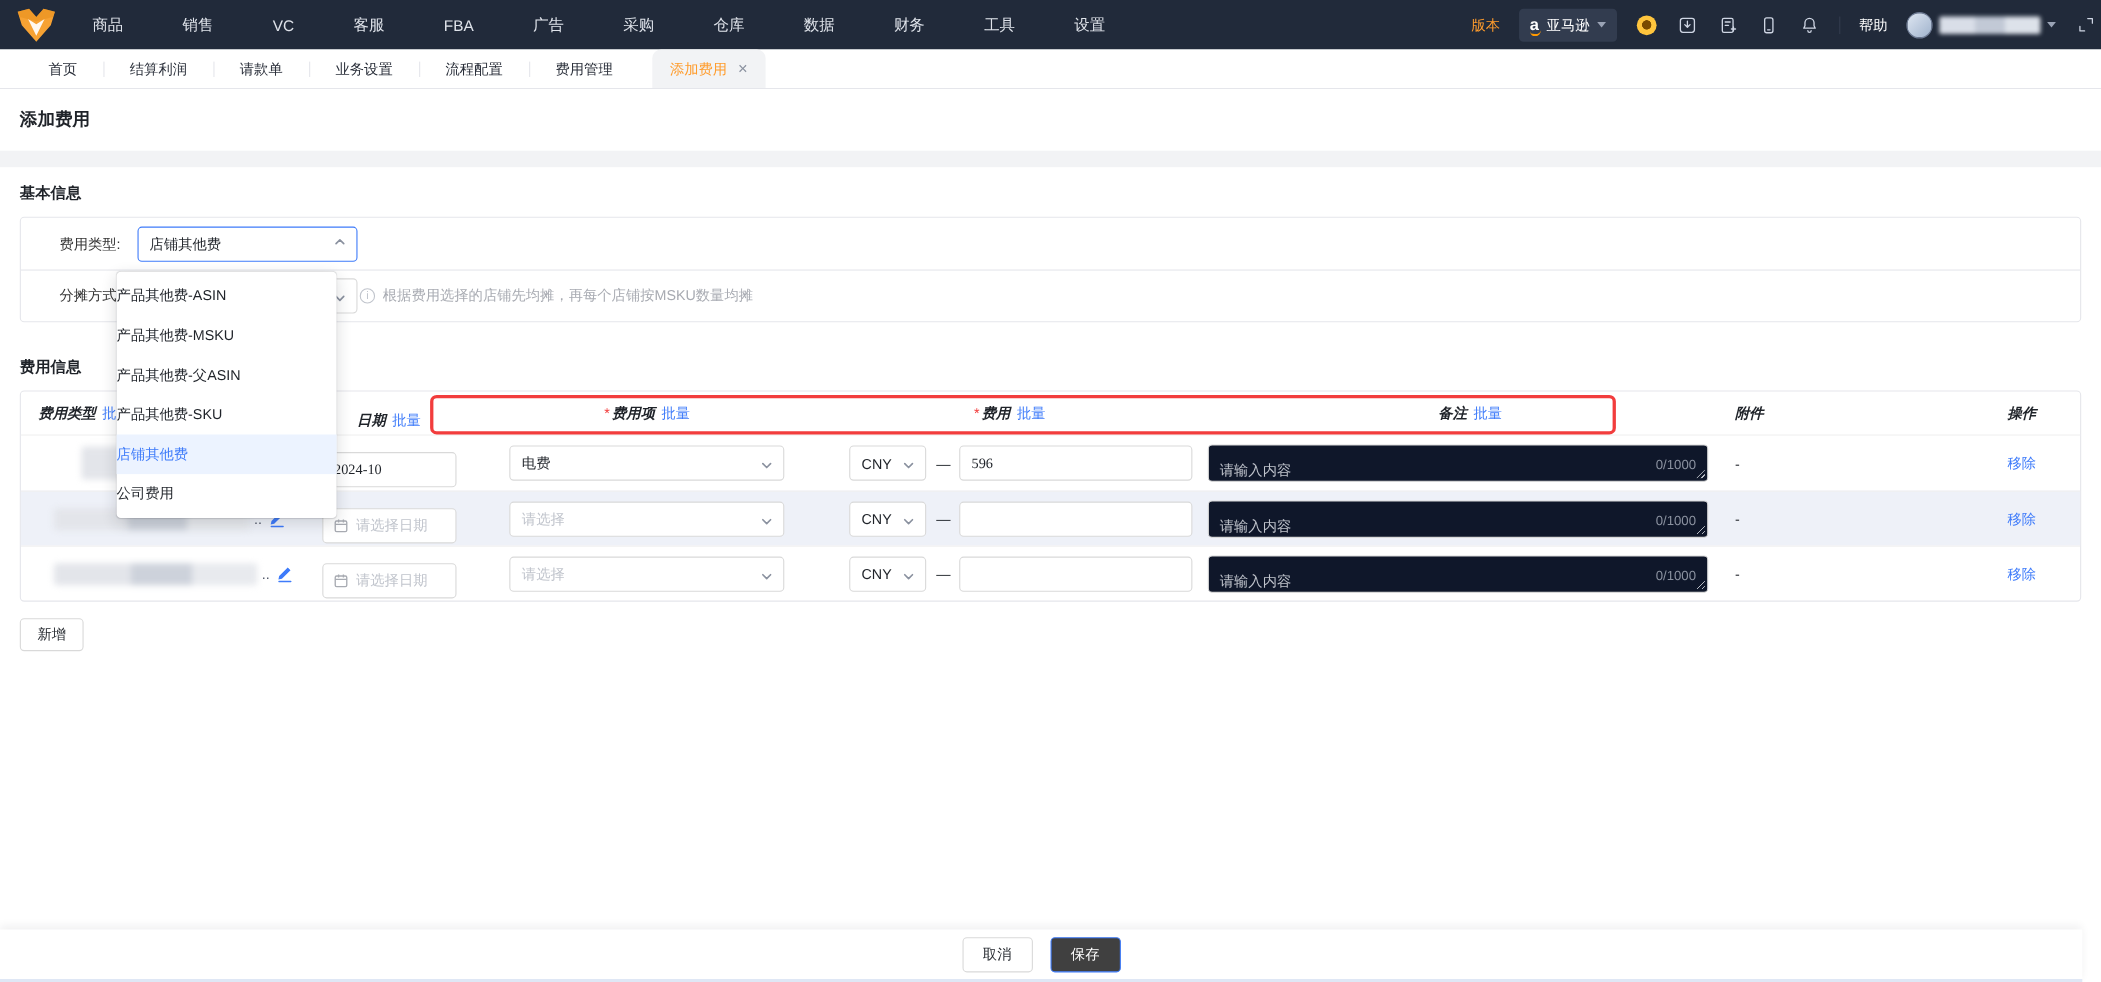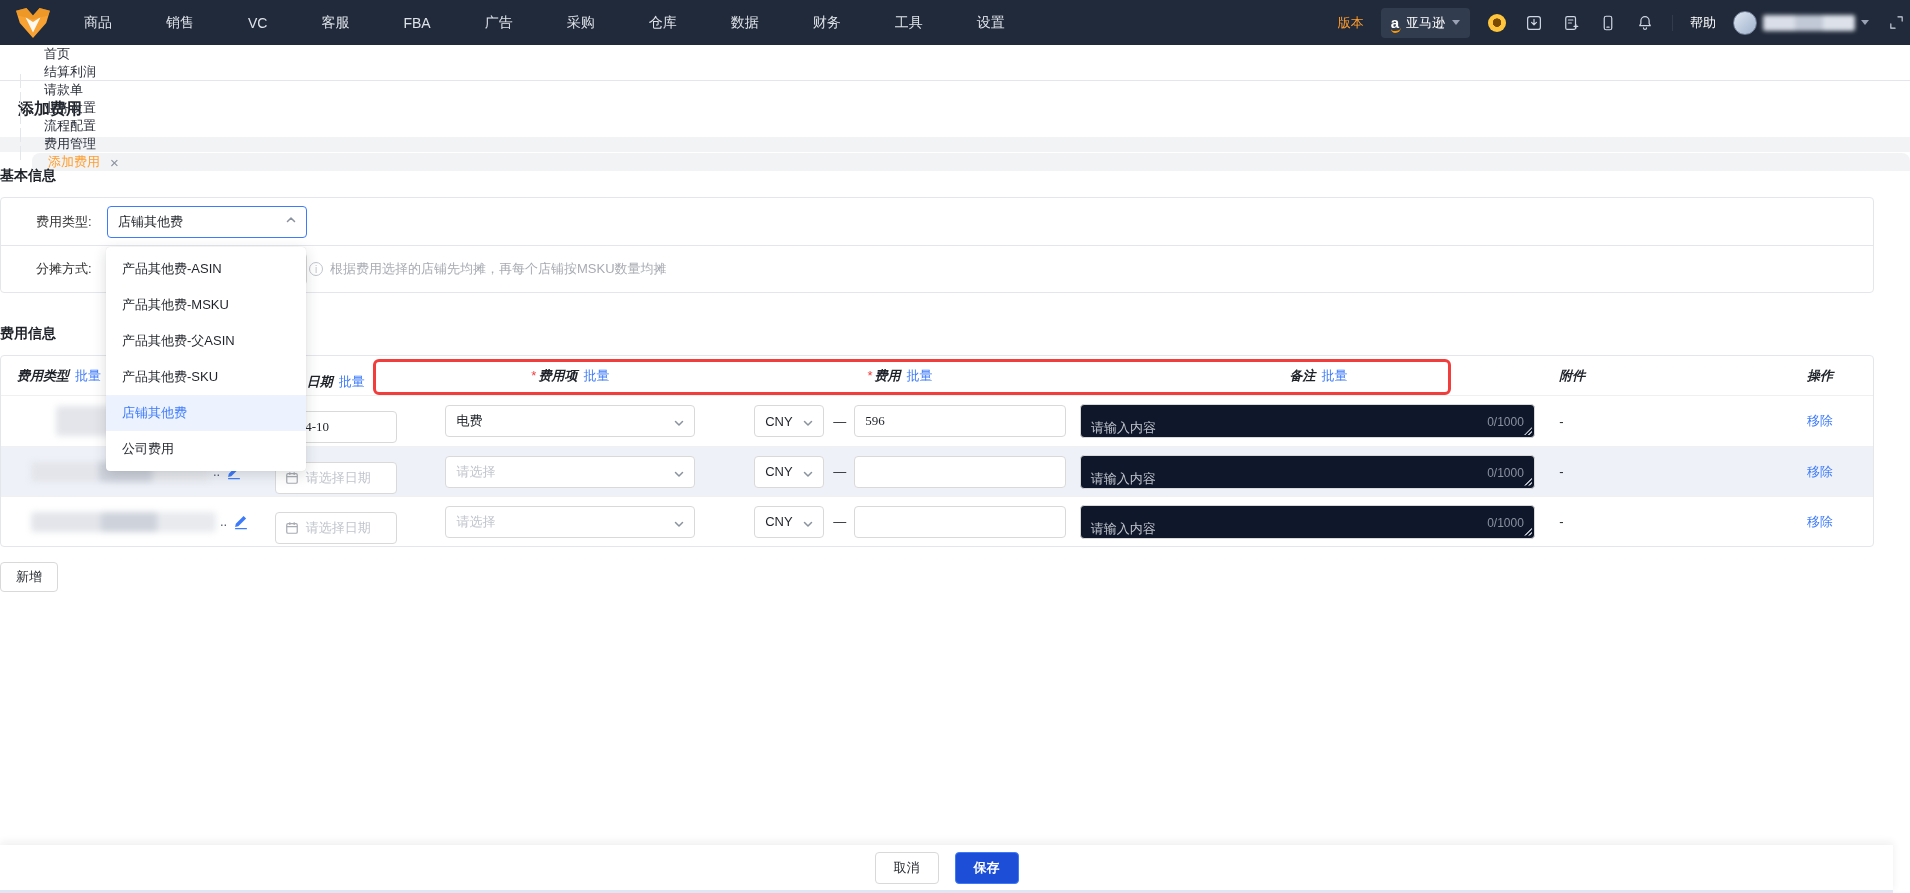--- a/index.html
+++ b/index.html
@@ -24,50 +24,50 @@
   .caret { width:0; height:0; border-left:4px solid transparent; border-right:4px solid transparent; border-top:5px solid #9aa3b5; }
   .tn-icon { width:20px; height:20px; display:flex; align-items:center; justify-content:center; cursor:pointer; }
   .tn-icon svg { stroke:#cfd6e4; fill:none; stroke-width:1.6; stroke-linecap:round; stroke-linejoin:round; }
   .bulb { width:18px; height:18px; border-radius:50%; background:radial-gradient(circle at 50% 48%, #7a4b00 0 4px, #ffc53d 4.5px); }
   .tn-divider { width:1px; height:16px; background:#46506277; }
   .help { color:#fff; font-size:13px; cursor:pointer; }
   .userbox { display:flex; align-items:center; gap:6px; cursor:pointer; }
   .avatar { width:24px; height:24px; border-radius:50%; background:linear-gradient(135deg,#dfe7f2,#9fb2cc); border:1px solid #6c7992; }
   .user-blur { width:92px; height:16px; border-radius:2px; background:linear-gradient(90deg,#d9dee8 0 35%,#c2c9d6 35% 65%,#dde2ea 65%); filter:blur(2px); }
   
-  .tabbar { height:36px; background:#fff; border-bottom:1px solid #e5e6eb; display:flex; align-items:stretch; padding-left:20px;flex-direction:column; }
+  .tabbar { height:36px; background:#fff; border-bottom:1px solid #e5e6eb; display:flex; align-items:stretch; padding-left:20px; }
   .tab { display:flex; align-items:center; padding:0 24px; font-size:13px; color:#2a2f3a; cursor:pointer; position:relative; }
   .tab:not(:first-child)::before { content:""; position:absolute; left:0; top:11px; height:14px; width:1px; background:#e5e6eb; }
   .tab-active { background:#f2f3f5; border-radius:8px 8px 0 0; color:#ff9c2c; display:flex; align-items:center; gap:10px; padding:0 16px; margin-left:12px; cursor:pointer; }
   .tab-close { color:#8a919f; font-size:15px; line-height:1; cursor:pointer; }
   
   .title-band { height:56px; background:#fff; display:flex; align-items:center; padding-left:18px; }
   .page-title { font-size:16px; font-weight:bold; color:#1f2329; }
   .gray-strip { height:15px; background:#f2f3f5; }
   
-  .content { padding:0 0; }
+  .content { padding:0 18px; }
   .sec-title { font-size:14px; font-weight:bold; color:#1f2329; margin:15px 0 12px; }
   .basic-box { border:1px solid #e5e6eb; border-radius:4px; width:1874px; }
   .basic-row { height:47px; display:flex; align-items:center; padding-left:35px; }
   .basic-row + .basic-row { border-top:1px solid #e5e6eb; }
   .f-label { width:71px; color:#333; }
   .sel { height:32px; border:1px solid #d9d9d9; border-radius:4px; background:#fff; display:flex; align-items:center; padding:0 10px; cursor:pointer; }
   .sel .val { flex:1; color:#1f2329; }
   .sel .ph  { flex:1; color:#c0c4cc; }
   .chev { width:10px; height:10px; flex:none; }
   .chev svg { stroke:#8a919f; fill:none; stroke-width:1.5; stroke-linecap:round; stroke-linejoin:round; }
   .sel-open { border-color:#3e7bfa; }
   .sel-open .chev { transform:rotate(180deg); }
   .fee-type-sel { width:200px; }
   .hint { display:flex; align-items:center; gap:7px; color:#a8abb2; margin-left:2px; }
   .info-i { width:14px; height:14px; border:1px solid #c0c4cc; border-radius:50%; color:#c0c4cc; font-size:10px; display:flex; align-items:center; justify-content:center; font-style:normal; }
   
   .dd-menu { position:absolute; left:106px; top:247px; width:200px; background:#fff; border-radius:4px;
     box-shadow:0 4px 14px rgba(31,35,41,.16), 0 0 1px rgba(31,35,41,.15); padding:4px 0; z-index:60; }
-  .dd-item { height:36px; display:flex; align-items:center; padding:0 16px; color:#1f2329; cursor:pointer; white-space:nowrap; }
+  .dd-item { height:36px; display:flex; align-items:center; padding:0 0; color:#1f2329; cursor:pointer; white-space:nowrap; }
   .dd-item.selected { color:#3e7bfa; background:#ecf3ff; }
   
   .table-box { border:1px solid #e5e6eb; border-radius:4px; width:1874px; position:relative; margin-top:2px; }
   .t-row { display:flex; align-items:center; }
   .t-head { height:40px; border-bottom:1px solid #f0f0f0; }
   .t-body-row { height:50px; }
   .t-body-row + .t-body-row { border-top:1px solid #f0f0f0; }
   .row-alt { background:#eef1f8; }
   .c { display:flex; align-items:center; }
   .c1 { width:250px; padding-left:16px; }
@@ -102,21 +102,21 @@
   .masked-dots { color:#4e5566; margin:0 6px 0 4px; }
   .pencil { width:16px; height:16px; cursor:pointer; flex:none; }
   .pencil svg { fill:#3e7bfa; }
   .add-btn { margin:15px 0 0 0; height:30px; padding:0 15px; background:#fff; border:1px solid #d9d9d9; border-radius:4px; font-size:13px; color:#1f2329; cursor:pointer; font-family:inherit; }
   
   .footer { position:absolute; left:0; right:17px; bottom:0; height:48px; background:#fff;
     box-shadow:0 -3px 8px rgba(31,35,41,.07); border-bottom:3px solid #dfe7f5;
     display:flex; align-items:center; justify-content:center; gap:16px; z-index:70; }
   .btn { height:32px; min-width:64px; border-radius:4px; font-size:13px; cursor:pointer; font-family:inherit; padding:0 15px; }
   .btn-plain { background:#fff; border:1px solid #d9d9d9; color:#1f2329; }
-  .btn-primary { background:#1d4ed8; border:1px solid #3e7bfa; color:#fff;font-weight:bold; }
+  .btn-primary { background:#404040; border:1px solid #3e7bfa; color:#fff; }
 </style>
 </head>
 <body>
 
 <div class="topnav">
   <div class="logo">
     <svg width="38" height="32" viewBox="0 0 40 34">
       <path d="M2 4 L13 1 L20 9 L27 1 L38 4 L34 17 L20 33 L6 17 Z" fill="#f7a233"></path>
       <path d="M12 11 L20 27 L28 11 L20 16 Z" fill="#fff" opacity="0.92"></path>
       <path d="M2 4 L13 1 L20 9 L27 1 L38 4 L36 9 L20 13 L4 9 Z" fill="#e88f1d" opacity="0.55"></path>

